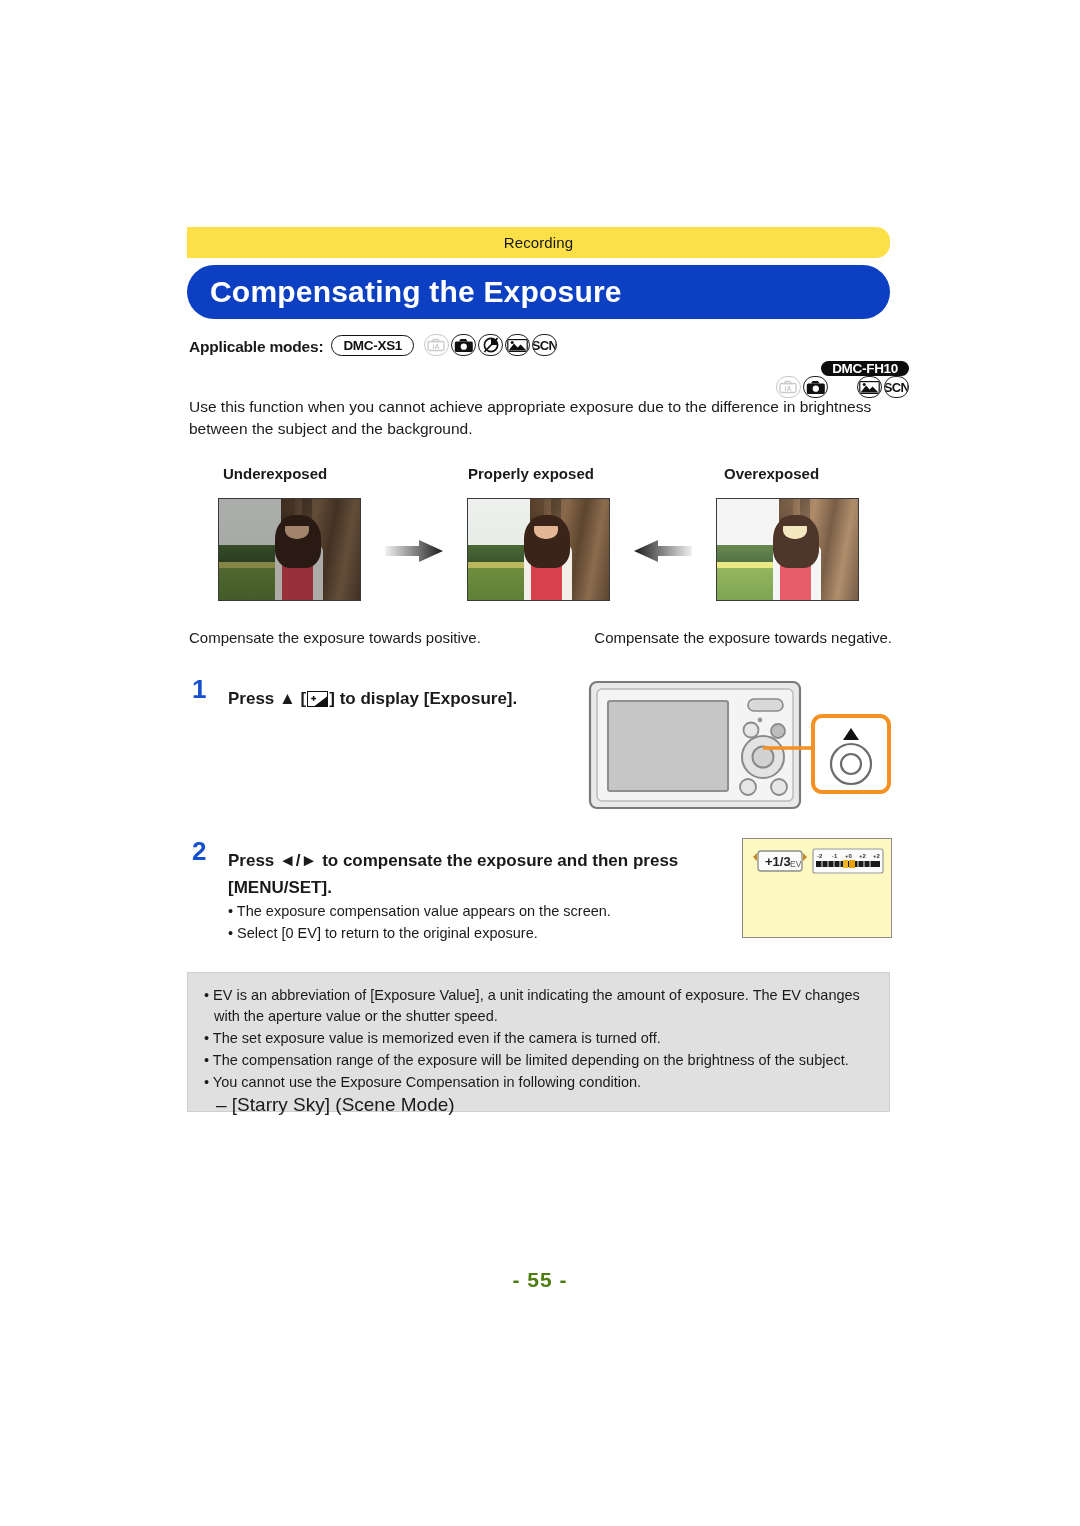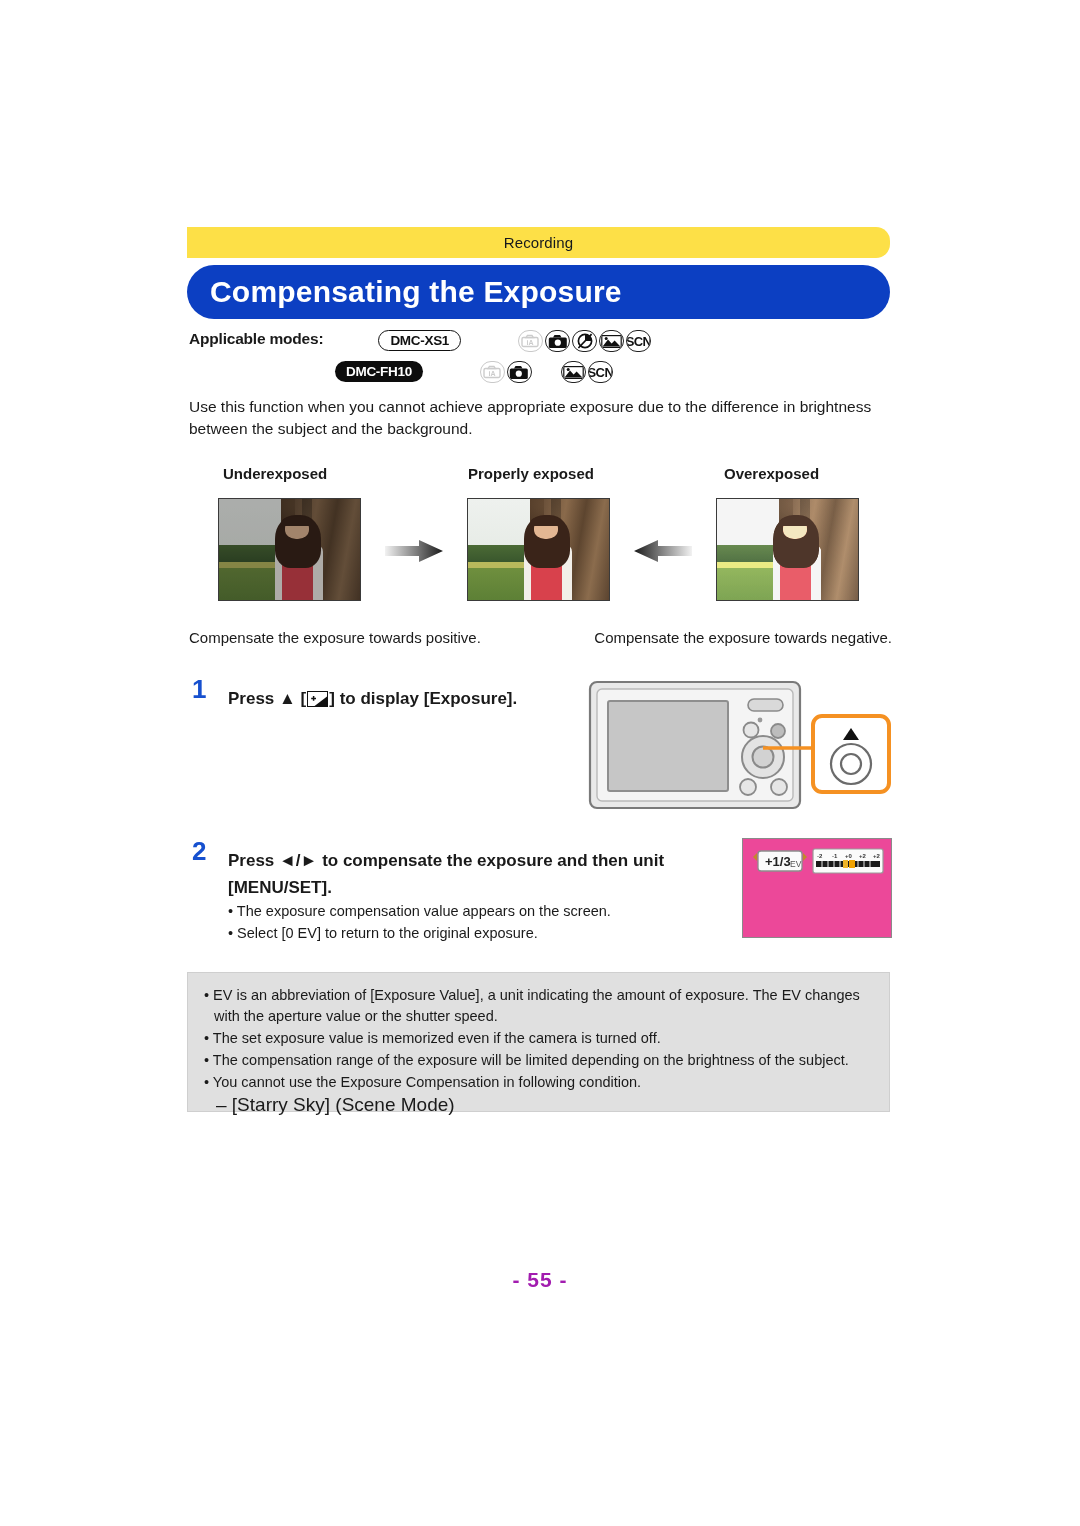--- a/index.html
+++ b/index.html
@@ -27,22 +27,22 @@
     background:#0c3fc2;
     border-radius:27px 27px 27px 27px;
     display:flex;align-items:center;
   }
   .title-bar span{
     color:#ffffff;font-size:30px;font-weight:bold;margin-left:23px;letter-spacing:.2px;
   }
 
   
   .modes{position:absolute;left:189px;top:330px;width:720px;}
-  .mode-row{display:flex;align-items:flex-start;height:26px;margin-bottom:5px;gap:47px;}
-  .mode-row.second{margin-left:146px;}
+  .mode-row{display:flex;align-items:flex-end;height:26px;margin-bottom:5px;}
+  .mode-row.second{margin-left:146px;flex-direction:column;}
   .modes-label{font-size:15.5px;font-weight:bold;margin-right:8px;letter-spacing:-.2px;}
 
   .pill{
     height:21px;display:inline-flex;align-items:center;justify-content:center;
     padding:0 11px;font-size:13.5px;font-weight:bold;letter-spacing:-.3px;
     border-radius:11px;box-sizing:border-box;
   }
   .pill.outline{border:1.6px solid #111;color:#111;background:#fff;}
   .pill.filled{background:#0d0d0d;color:#fff;}
 
@@ -128,36 +128,36 @@
     display:inline-block;width:21px;height:16px;border:1.7px solid #111;
     box-sizing:border-box;vertical-align:-3px;position:relative;background:#fff;overflow:hidden;margin:0 1px;
   }
 
   
   .camera-ill{position:absolute;left:588px;top:678px;width:305px;height:135px;}
 
   
   .screen-ill{
     position:absolute;left:742px;top:838px;width:150px;height:100px;
-    border:1.5px solid #8a8a8a;background:#ec4899;box-sizing:border-box;
+    border:1.5px solid #8a8a8a;background:#fef9c3;box-sizing:border-box;
   }
 
   
   .notes{
     position:absolute;left:187px;top:972px;width:703px;height:140px;
     background:#e0e0e0;border:1px solid #cfcfcf;box-sizing:border-box;
     padding:12px 14px 0 14px;
   }
   .notes .nb{font-size:14.5px;line-height:21px;text-indent:-10px;padding-left:12px;margin-bottom:1px;}
   .notes .sub{font-size:19px;line-height:21px;padding-left:24px;text-indent:-10px;}
 
   
   .pageno{
     position:absolute;left:0;top:1268px;width:1080px;text-align:center;
-    color:#a21caf;font-size:21px;font-weight:bold;letter-spacing:1px;
+    color:#4d7c0f;font-size:21px;font-weight:bold;letter-spacing:1px;
   }
 </style>
 </head>
 <body>
 
 <div class="page">
 
   <div class="crumb-bar">
     <span>Recording</span>
   </div>
@@ -358,21 +358,21 @@
 
       <path d="M263 50 L271 62 L255 62 Z" fill="#111"></path>
 
       <circle cx="263" cy="86" r="20" fill="none" stroke="#6b6b6b" stroke-width="2.2"></circle>
       <circle cx="263" cy="86" r="10" fill="none" stroke="#6b6b6b" stroke-width="2.2"></circle>
     </svg>
   </div>
 
   <div class="step" id="step2">
     <div class="step-num">2</div>
-    <div class="step-txt">Press ◄/► to compensate the exposure and then unit [MENU/SET].</div>
+    <div class="step-txt">Press ◄/► to compensate the exposure and then press [MENU/SET].</div>
   </div>
 
   <div class="sub-bullets">
     <div>• The exposure compensation value appears on the screen.</div>
     <div>• Select [0 EV] to return to the original exposure.</div>
   </div>
 
   <div class="screen-ill">
     <svg width="148" height="98" viewBox="0 0 148 98">
 

